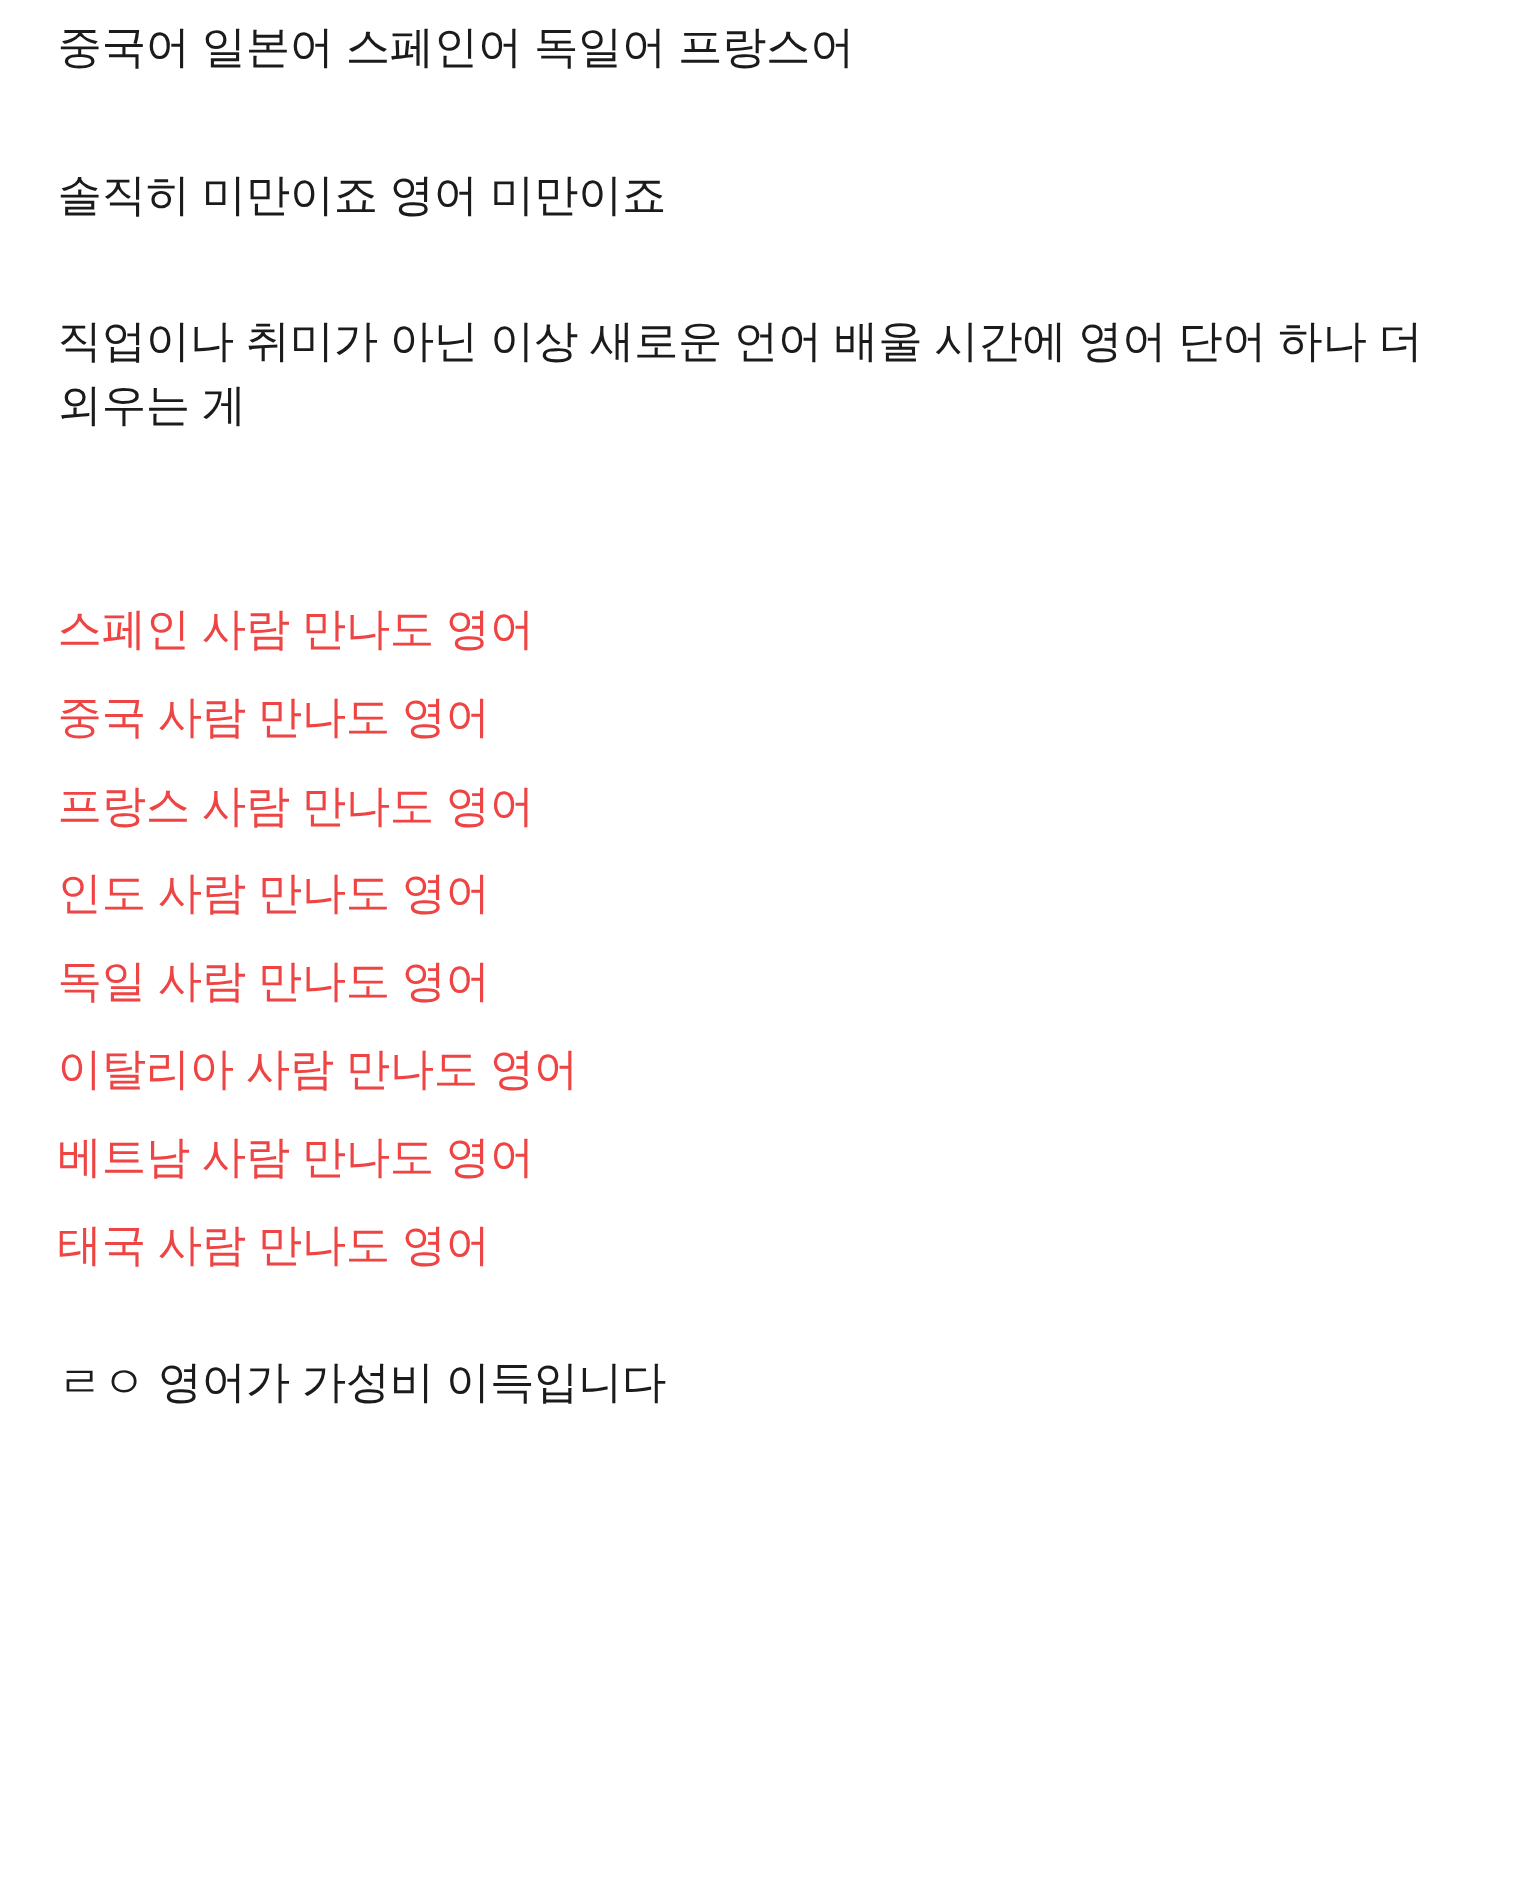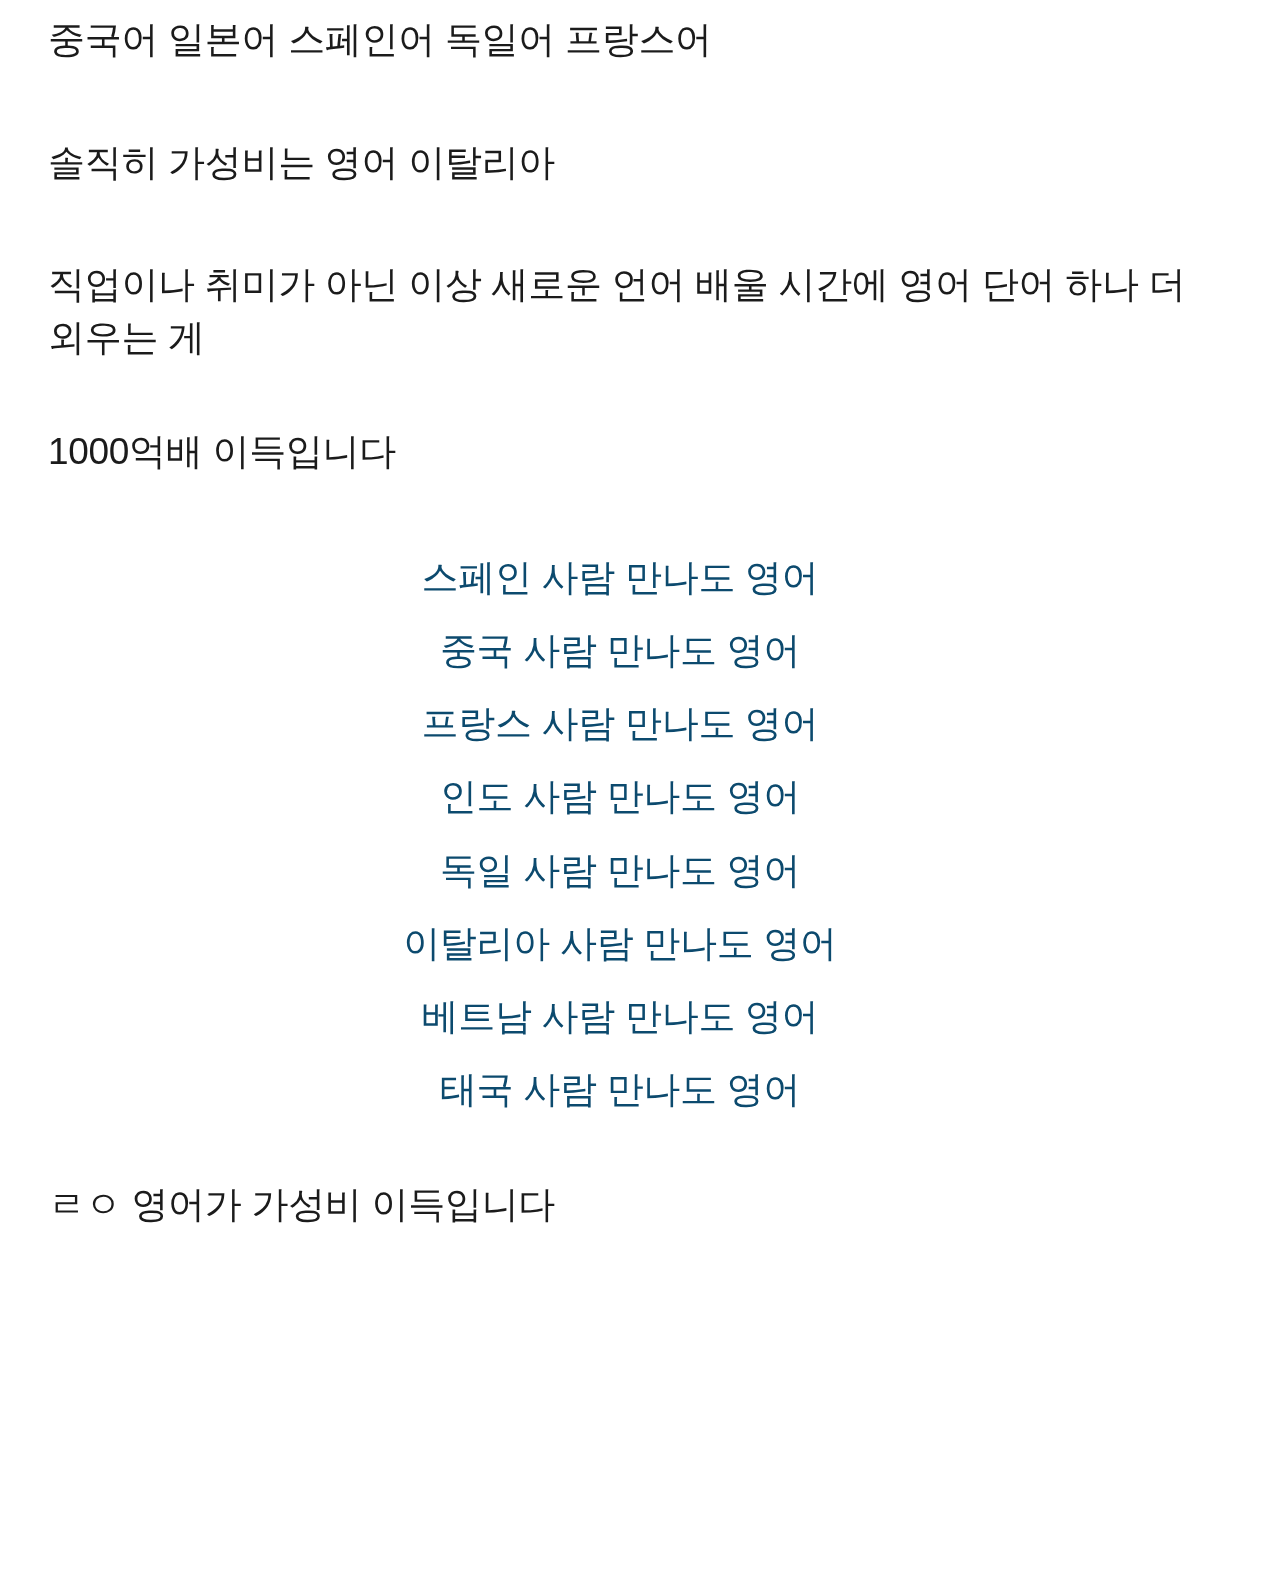--- a/index.html
+++ b/index.html
@@ -42,44 +42,42 @@
   }
   .list {
     margin: 0;
     padding: 0;
     list-style: none;
   }
   .list li {
     font-size: 37px;
     line-height: 1.98;
     letter-spacing: -0.3px;
-    color: #0c4a6e;
+    color: #ef4444;
     white-space: pre-wrap;
     word-break: keep-all;
-    text-align: center;
   }
 </style>
 </head>
 <body>
 
 <div class="page">
 
   <p class="para">중국어 일본어 스페인어 독일어 프랑스어</p>
 
   <div class="gap-lg"></div>
 
-  <p class="para">솔직히 가성비는 영어 이탈리아</p>
+  <p class="para">솔직히 미만이죠 영어 미만이죠</p>
 
   <div class="gap-lg"></div>
 
   <p class="para">직업이나 취미가 아닌 이상 새로운 언어 배울 시간에 영어 단어 하나 더 외우는 게</p>
 
   <div class="gap-md"></div>
 
-  <p class="para">1000억배 이득입니다</p>
 
   <div class="gap-md"></div>
 
   <ul class="list">
     <li>스페인 사람 만나도 영어</li>
     <li>중국 사람 만나도 영어</li>
     <li>프랑스 사람 만나도 영어</li>
     <li>인도 사람 만나도 영어</li>
     <li>독일 사람 만나도 영어</li>
     <li>이탈리아 사람 만나도 영어</li>

